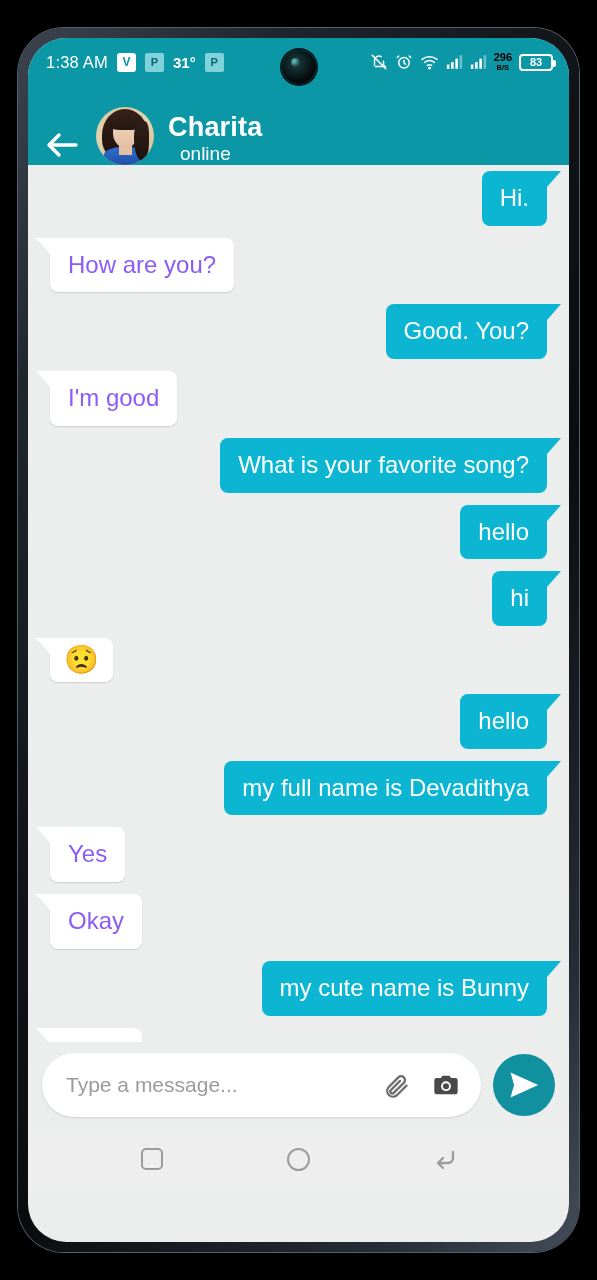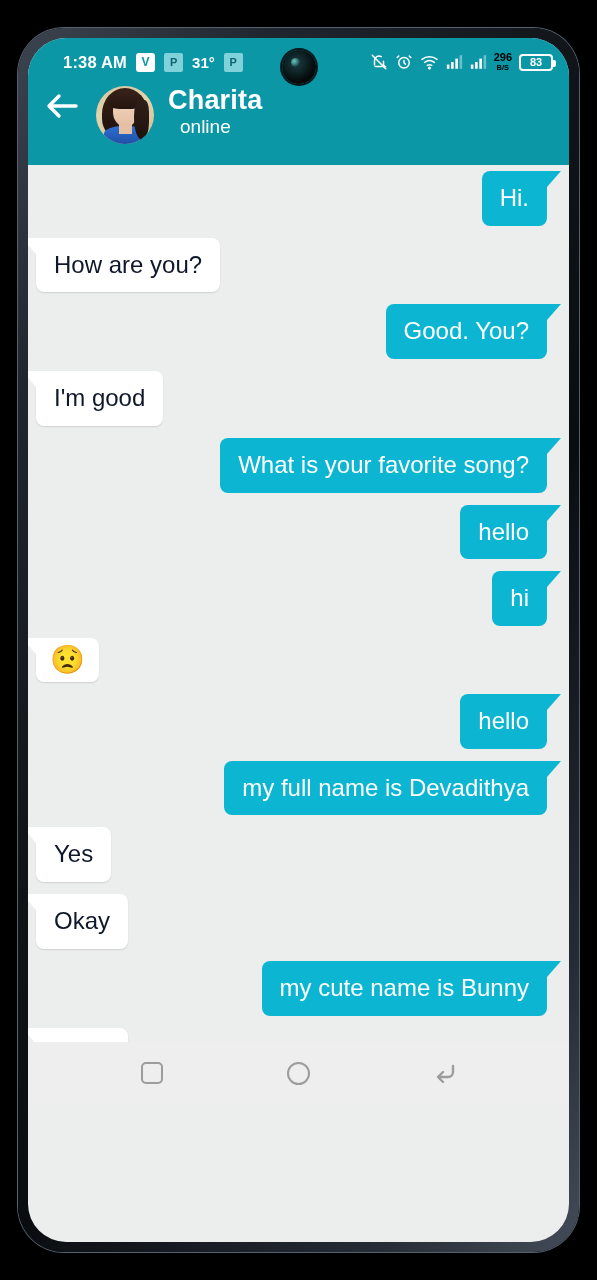--- a/index.html
+++ b/index.html
@@ -50,21 +50,21 @@
     height: 48px;
     background: #0b97a6;
     display: flex;
     align-items: center;
     padding: 0 16px 0 18px;
     color: #ffffff;
     font-size: 16px;
     z-index: 5;
   }
   #status-left { display: flex; align-items: center; gap: 9px; flex: 0 0 auto; }
-  #status-clock { font-size: 16.5px; font-weight: 700; letter-spacing: .2px; margin-left: 17px; }
+  #status-clock { font-size: 16.5px; font-weight: 400; letter-spacing: .2px; }
   #status-right {
     margin-left: auto;
     display: flex;
     align-items: center;
     gap: 7px;
   }
 
   .sq-icon {
     width: 19px; height: 19px;
     border-radius: 3px;
@@ -120,21 +120,21 @@
     position:absolute; left:9px; top:8px;
     width:9px; height:9px; border-radius:50%;
     background: radial-gradient(circle at 35% 35%, rgba(120,230,220,.85), rgba(20,90,90,.25) 70%, transparent 75%);
   }
 
   
   #chat-header {
     height: 79px;
     background: #0b97a6;
     display: flex;
-    align-items: flex-start;
+    align-items: flex-end;
     padding: 0 28px 0 14px;
     gap: 14px;
   }
   #back-button {
     width: 40px; height: 40px;
     display: flex; align-items: center; justify-content: center;
     flex: 0 0 auto;
     cursor: pointer;
   }
   #avatar {
@@ -223,22 +223,23 @@
   .bubble.out::after {
     content: "";
     position: absolute;
     top: 0; right: -14px;
     width: 0; height: 0;
     border-left: 14px solid #0cb6d2;
     border-bottom: 16px solid transparent;
   }
   .bubble.in {
     background: #ffffff;
-    color: #0f172a;
+    color: #8b5cf6;
     border-radius: 0 8px 8px 8px;
+    margin-left: 14px;
     box-shadow: 0 1px 1.5px rgba(0,0,0,.13);
   }
   
   .bubble.in::after {
     content: "";
     position: absolute;
     top: 0; left: -14px;
     width: 0; height: 0;
     border-right: 14px solid #ffffff;
     border-bottom: 16px solid transparent;
@@ -430,20 +431,42 @@
           <div class="bubble in">Okay</div>
         </div>
         <div class="msg-row out">
           <div class="bubble out">my cute name is Bunny</div>
         </div>
         <div class="msg-row in">
           <div class="bubble in">Okay</div>
         </div>
       </div>
 
+    <div id="input-bar">
+      <div id="input-pill">
+        <input id="message-input" type="text" placeholder="Type a message..." style="">
+        <span class="pill-icon">
+          <svg width="28" height="28" viewBox="0 0 24 24" fill="none" stroke="#6f6f6f" stroke-width="2" stroke-linecap="round" stroke-linejoin="round">
+            <path d="M21 12.5 12.5 21a5 5 0 0 1-7-7l8.5-8.5a3.3 3.3 0 0 1 4.7 4.7L10 18.8a1.7 1.7 0 0 1-2.4-2.4L15.5 8.5"></path>
+          </svg>
+        </span>
+        <span class="pill-icon">
+          <svg width="28" height="28" viewBox="0 0 24 24" fill="#4a4a4a">
+            <path d="M9 4h6l1.4 2H20a2 2 0 0 1 2 2v10a2 2 0 0 1-2 2H4a2 2 0 0 1-2-2V8a2 2 0 0 1 2-2h3.6L9 4z"></path>
+            <circle cx="12" cy="13" r="4.2" fill="#ffffff"></circle>
+            <circle cx="12" cy="13" r="2.6" fill="#4a4a4a"></circle>
+          </svg>
+        </span>
+      </div>
+      <div id="send-button">
+        <svg width="34" height="34" viewBox="0 0 24 24" fill="#ffffff">
+          <path d="M2.5 3.2 22 12 2.5 20.8 5 12 2.5 3.2z"></path>
+        </svg>
+      </div>
+    </div>
 
     <div id="nav-bar">
       <div class="nav-btn">
         <span id="nav-recents"></span>
       </div>
       <div class="nav-btn">
         <span id="nav-home"></span>
       </div>
       <div class="nav-btn">
         <svg width="26" height="24" viewBox="0 0 26 24" fill="none" stroke="#9c9c9c" stroke-width="2.4" stroke-linecap="round" stroke-linejoin="round">

